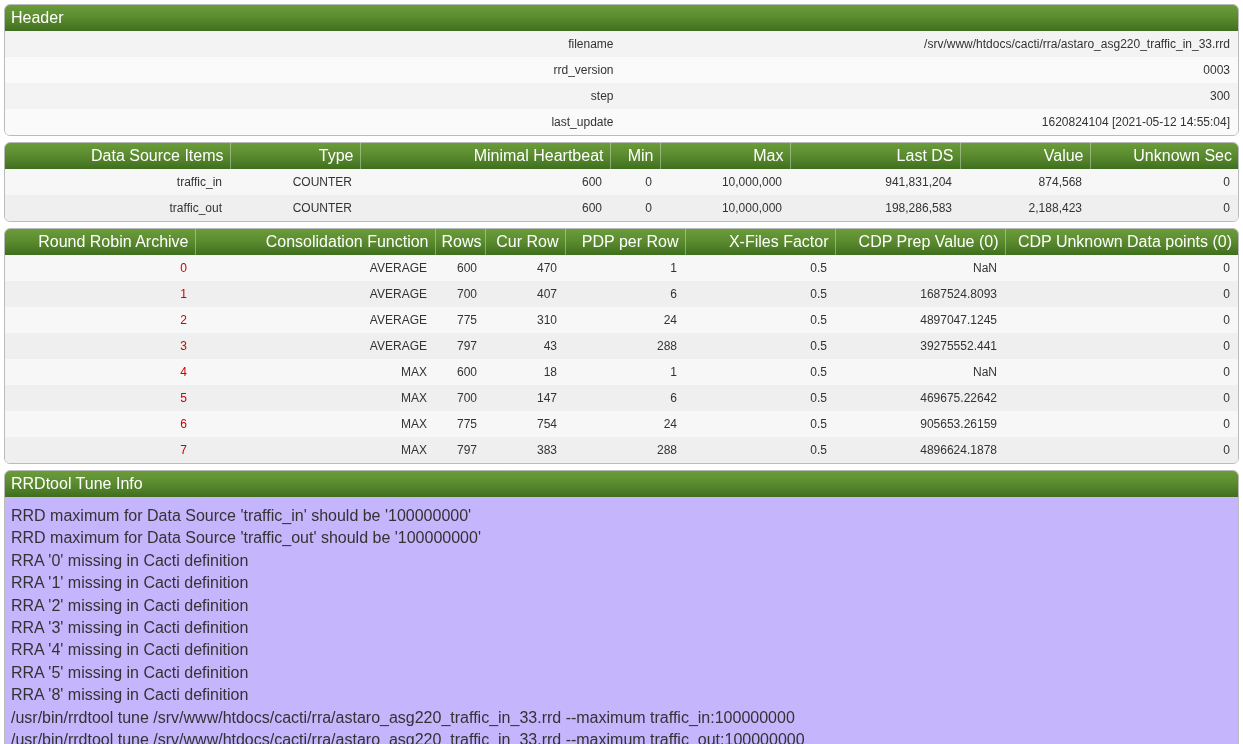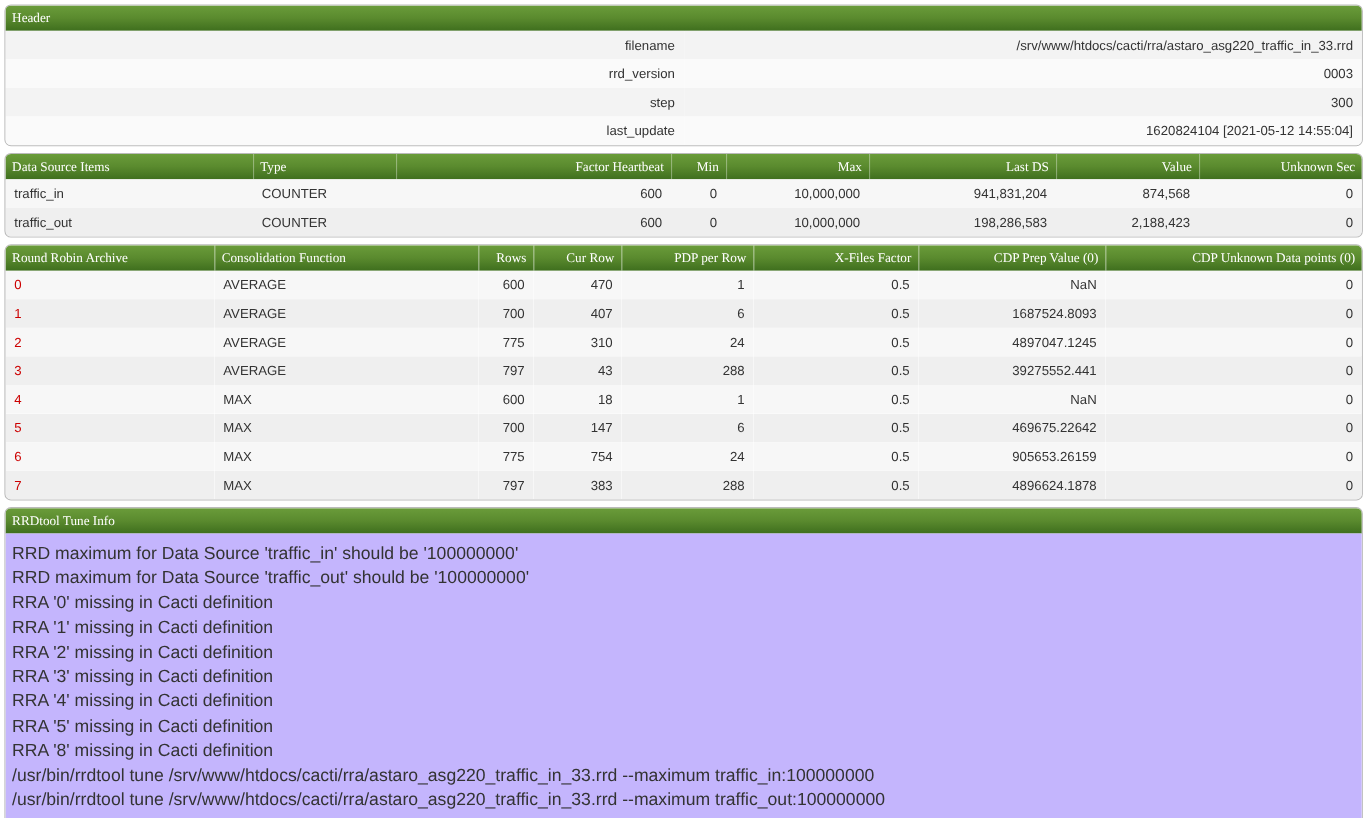--- a/index.html
+++ b/index.html
@@ -13,22 +13,21 @@
   }
   .panel {
     border: 1px solid #bbb;
     border-radius: 6px;
     margin-bottom: 6px;
     overflow: hidden;
   }
   .section-header {
     background: linear-gradient(to bottom, #6a9c3a 0%, #5a8a2e 50%, #3f6f1e 100%);
     color: #fff;
-    font-size: 12px;
-    font-family: Liberation Serif, serif;
+    font-size: 16px;
   }
   .section-header td {
     padding: 4px 6px;
     border-right: 1px solid rgba(255,255,255,0.35);
     white-space: nowrap;
   }
   .section-header td:last-child { border-right: none; }
   table { width: 100%; border-collapse: collapse; table-layout: fixed; }
   .kv-row td {
     padding: 6px 8px;
@@ -40,21 +39,21 @@
   .kv-key { width: 220px; }
   .data-row td {
     padding: 6px 8px;
     white-space: nowrap;
     overflow: hidden;
     text-overflow: ellipsis;
   }
   .data-row.odd { background: #f7f7f7; }
   .data-row.even { background: #efefef; }
   .right { text-align: right; }
-  .left { text-align: left; }
+  .left { text-align: right; }
   .idx-link { color: #cc0000; text-decoration: none; }
   .tune-body {
     padding: 8px 6px 10px 6px;
     font-size: 16px;
     line-height: 1.4;
     background: #c4b5fd;
   }
   .tune-line { white-space: nowrap; }
 </style>
 </head>
@@ -97,21 +96,21 @@
       <col style="width:50px">
         <col style="width:130px">
         <col style="width:170px">
       <col style="width:130px">
         <col>
     </colgroup>
     <tbody>
         <tr class="section-header">
       <td class="left">Data Source Items</td>
       <td class="left">Type</td>
-      <td class="right">Factor Heartbeat</td>
+      <td class="right">Minimal Heartbeat</td>
       <td class="right">Min</td>
       <td class="right">Max</td>
       <td class="right">Last DS</td>
       <td class="right">Value</td>
       <td class="right">Unknown Sec</td>
     </tr>
     </tbody>
       <tbody id="ds-rows">
         <tr class="data-row odd">
           <td class="left">traffic_in</td>

